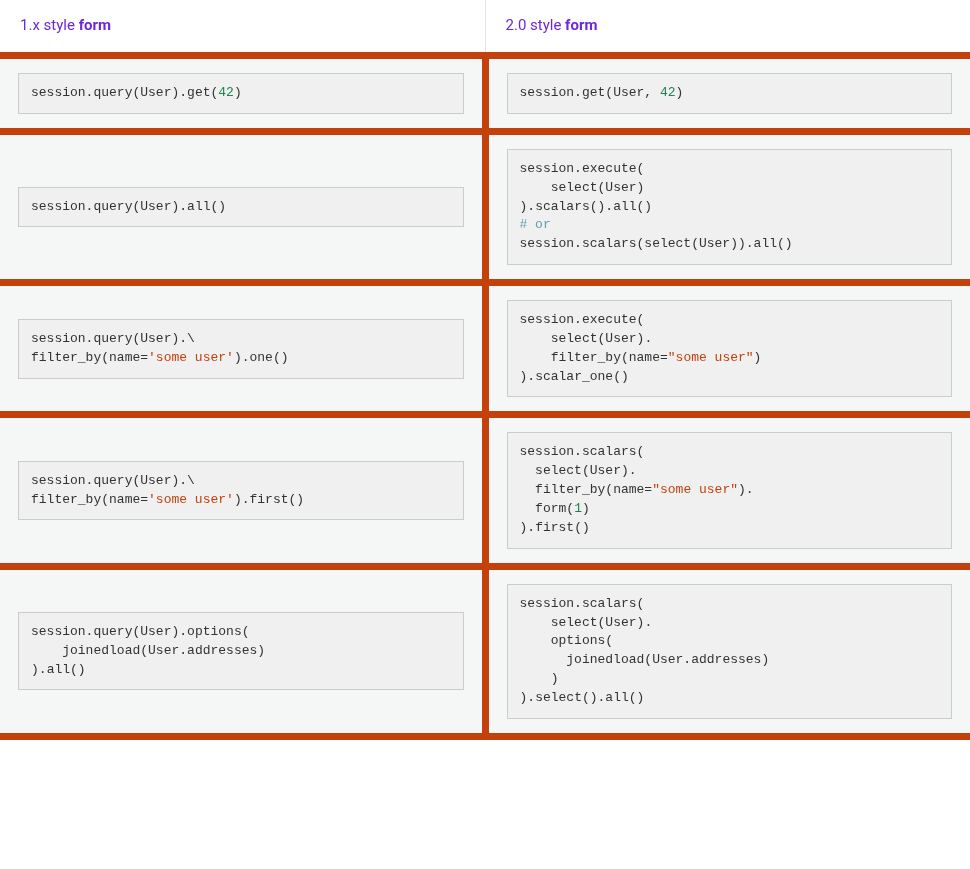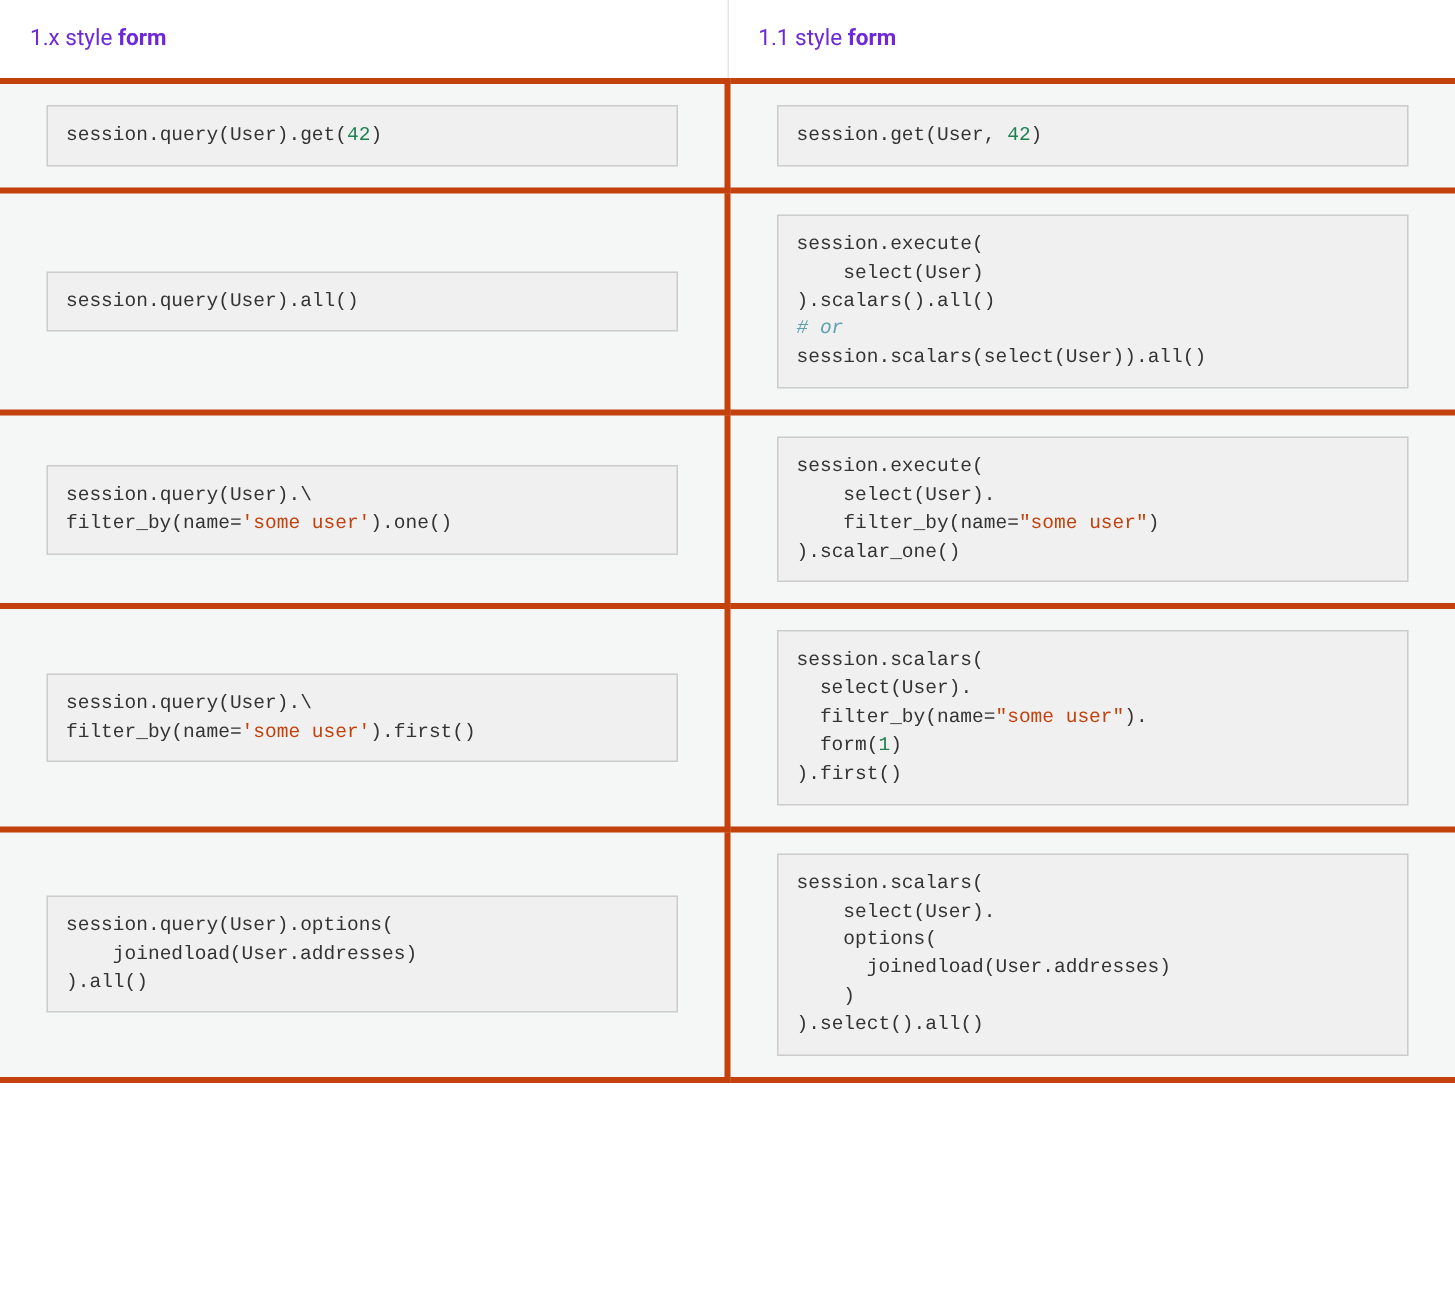--- a/index.html
+++ b/index.html
@@ -21,22 +21,22 @@
     border: 1px solid #e5e5e5;
     border-top: none;
     font-weight: 400;
     font-size: 15px;
     color: #8b2c2c;
     background: #fff;
   }
   .comparison-table th .h-prefix { color: #6d28d9; }
   .comparison-table th .h-suffix { font-weight: 700; color: #6d28d9; }
   .comparison-table td {
-    padding: 14px 31px;
-    border: 4px solid #c2410c;
+    padding: 14px 18px;
+    border: 7px solid #c2410c;
     vertical-align: middle;
     background: #f5f7f7;
   }
   .comparison-table th:first-child,
   .comparison-table td:first-child { border-left: none; }
   .comparison-table th:last-child,
   .comparison-table td:last-child { border-right: none; }
   pre.code {
     margin: 0;
     padding: 10px 12px;
@@ -46,33 +46,33 @@
     font-size: 13px;
     line-height: 1.45;
     white-space: pre;
     overflow: hidden;
     color: #333;
   }
   .tok-n { color: #333; }
   .tok-p { color: #333; }
   .tok-num { color: #208050; }
   .tok-str { color: #c2410c; }
-  .tok-cm { color: #60a0b0; font-style: italic; }
+  .tok-cm { color: #60a0b0; }
 </style>
 </head>
 <body>
 
 <table class="comparison-table">
   <thead>
     <tr>
       <th>
         <span class="h-prefix">1.x style </span><span class="h-suffix">form</span>
       </th>
       <th>
-        <span class="h-prefix">1.1 style </span><span class="h-suffix">form</span>
+        <span class="h-prefix">2.0 style </span><span class="h-suffix">form</span>
       </th>
     </tr>
   </thead>
   <tbody>
       <tr>
         <td>
           <pre class="code"><span class="tok-n">session</span><span class="tok-p">.</span><span class="tok-n">query</span><span class="tok-p">(</span><span class="tok-n">User</span><span class="tok-p">)</span><span class="tok-p">.</span><span class="tok-n">get</span><span class="tok-p">(</span><span class="tok-num">42</span><span class="tok-p">)</span></pre>
         </td>
         <td>
           <pre class="code"><span class="tok-n">session</span><span class="tok-p">.</span><span class="tok-n">get</span><span class="tok-p">(</span><span class="tok-n">User</span><span class="tok-p">, </span><span class="tok-num">42</span><span class="tok-p">)</span></pre>

